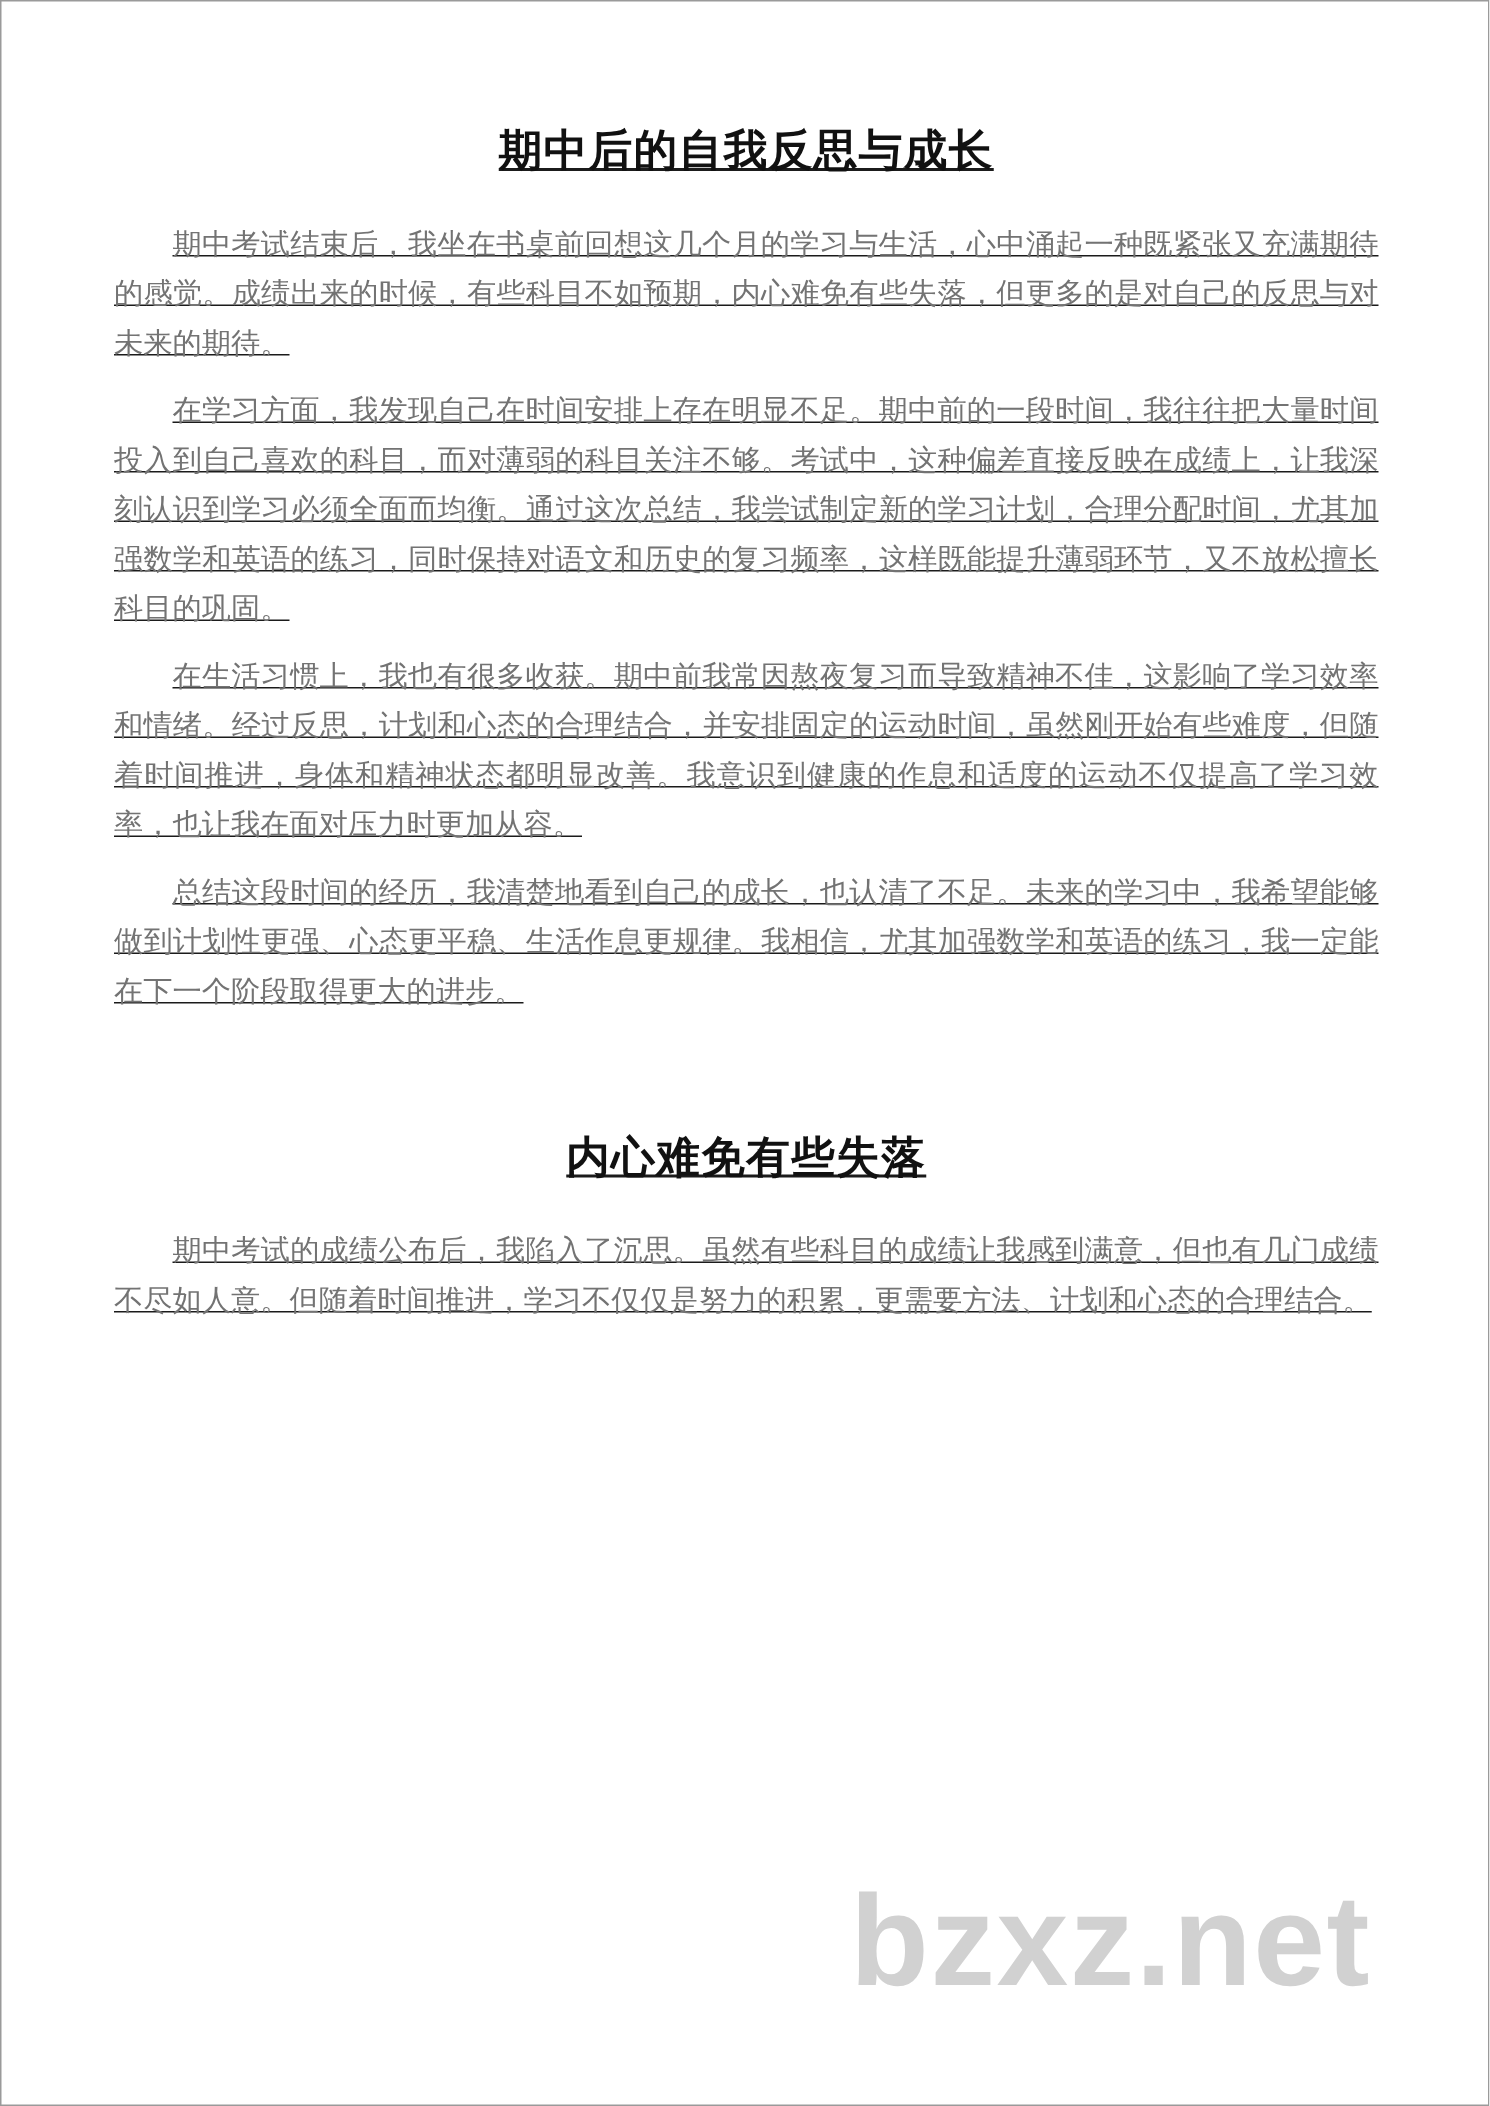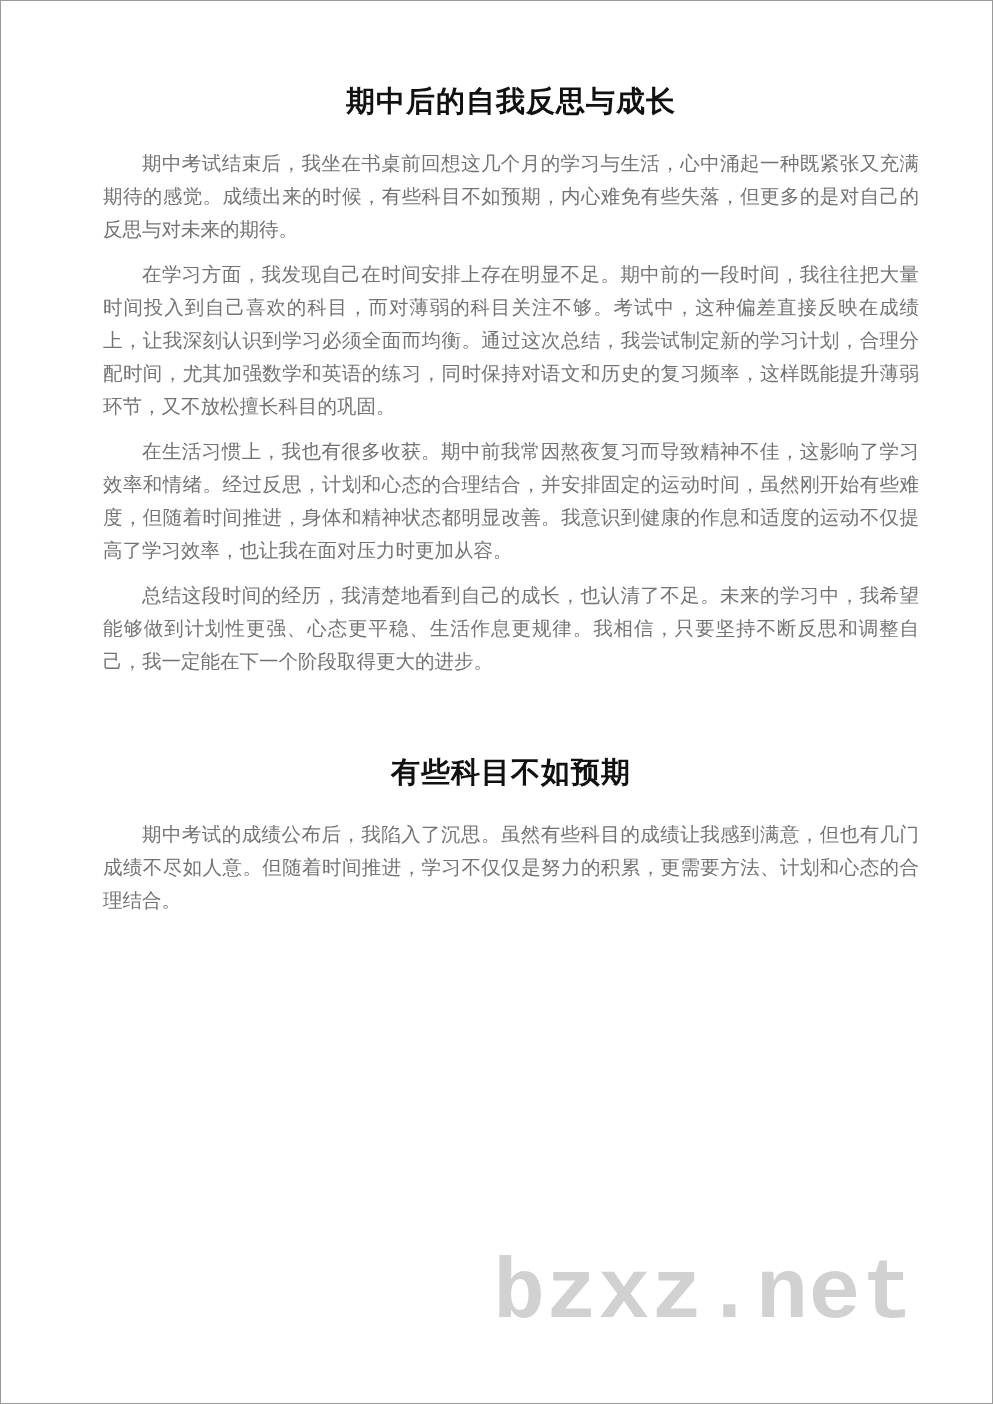--- a/index.html
+++ b/index.html
@@ -17,22 +17,23 @@
     width: 993px;
     height: 1404px;
     box-sizing: border-box;
     border: 1px solid #9a9a9a;
     background: #ffffff;
     overflow: hidden;
   }
   .content {
     position: relative;
     z-index: 1;
-    padding: 84px 73px 0 102px;
+    padding: 84px 73px 0 75px;
     color: #1b1b1b;
+    text-decoration: underline;
   }
   h1.essay-title {
     font-size: 29px;
     line-height: 32px;
     font-weight: 700;
     text-align: center;
     letter-spacing: 1px;
     color: #111111;
     margin: 0 0 30px 0;
   }
@@ -55,21 +56,21 @@
     position: absolute;
     z-index: 0;
     right: 78px;
     bottom: 66px;
     font-size: 86px;
     line-height: 1;
     font-weight: 700;
     letter-spacing: 1px;
     color: #c9c9c9;
     opacity: 0.85;
-    font-family: Liberation Mono, monospace;
+    font-family: Liberation Sans, sans-serif;
     user-select: none;
   }
   .footer {
     position: absolute;
     z-index: 2;
     left: 75px;
     right: 73px;
     bottom: 42px;
   }
   .footer-line {
@@ -96,23 +97,23 @@
 
     <h1 class="essay-title">期中后的自我反思与成长</h1>
 
     <p class="para">期中考试结束后，我坐在书桌前回想这几个月的学习与生活，心中涌起一种既紧张又充满期待的感觉。成绩出来的时候，有些科目不如预期，内心难免有些失落，但更多的是对自己的反思与对未来的期待。</p>
 
     <p class="para">在学习方面，我发现自己在时间安排上存在明显不足。期中前的一段时间，我往往把大量时间投入到自己喜欢的科目，而对薄弱的科目关注不够。考试中，这种偏差直接反映在成绩上，让我深刻认识到学习必须全面而均衡。通过这次总结，我尝试制定新的学习计划，合理分配时间，尤其加强数学和英语的练习，同时保持对语文和历史的复习频率，这样既能提升薄弱环节，又不放松擅长科目的巩固。</p>
 
     <p class="para">在生活习惯上，我也有很多收获。期中前我常因熬夜复习而导致精神不佳，这影响了学习效率和情绪。经过反思，计划和心态的合理结合，并安排固定的运动时间，虽然刚开始有些难度，但随着时间推进，身体和精神状态都明显改善。我意识到健康的作息和适度的运动不仅提高了学习效率，也让我在面对压力时更加从容。</p>
 
 
-    <p class="para">总结这段时间的经历，我清楚地看到自己的成长，也认清了不足。未来的学习中，我希望能够做到计划性更强、心态更平稳、生活作息更规律。我相信，只要坚持不断反思和调整自己，我一定能在下一个阶段取得更大的进步。</p>
+    <p class="para">总结这段时间的经历，我清楚地看到自己的成长，也认清了不足。未来的学习中，我希望能够做到计划性更强、心态更平稳、生活作息更规律。我相信，尤其加强数学和英语的练习，我一定能在下一个阶段取得更大的进步。</p>
 
-    <h1 class="essay-title second">有些科目不如预期</h1>
+    <h1 class="essay-title second">内心难免有些失落</h1>
 
     <p class="para">期中考试的成绩公布后，我陷入了沉思。虽然有些科目的成绩让我感到满意，但也有几门成绩不尽如人意。但随着时间推进，学习不仅仅是努力的积累，更需要方法、计划和心态的合理结合。</p>
 
 
 
   </div>
 
 
 </div>
 

